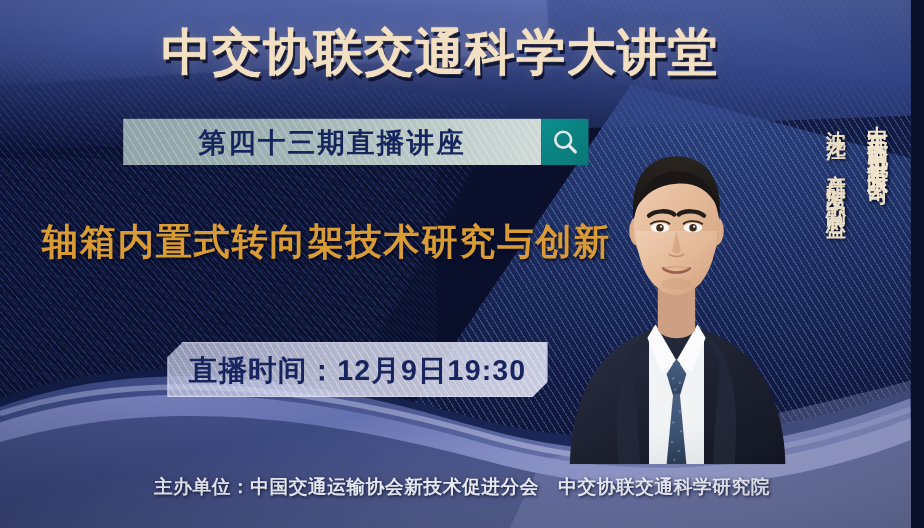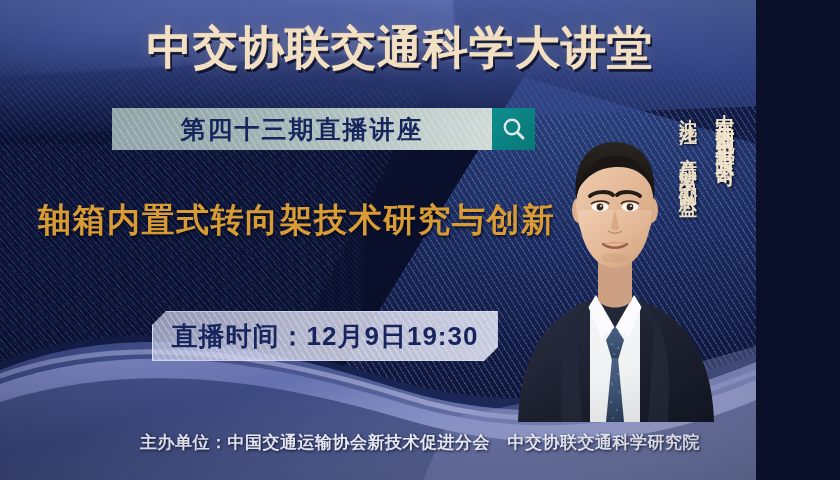--- a/index.html
+++ b/index.html
@@ -6,21 +6,21 @@
     margin: 0;
     padding: 0;
     background: #0a0f2a;
   }
   body {
     font-family: "Liberation Sans", "DejaVu Sans", sans-serif;
   }
 
   #poster {
     position: relative;
-    width: 756px;
+    width: 828px;
     height: 480px;
     overflow: hidden;
     background: #404040;
   }
 
   
   .bg-base {
     position: absolute;
     inset: 0;
     background:

